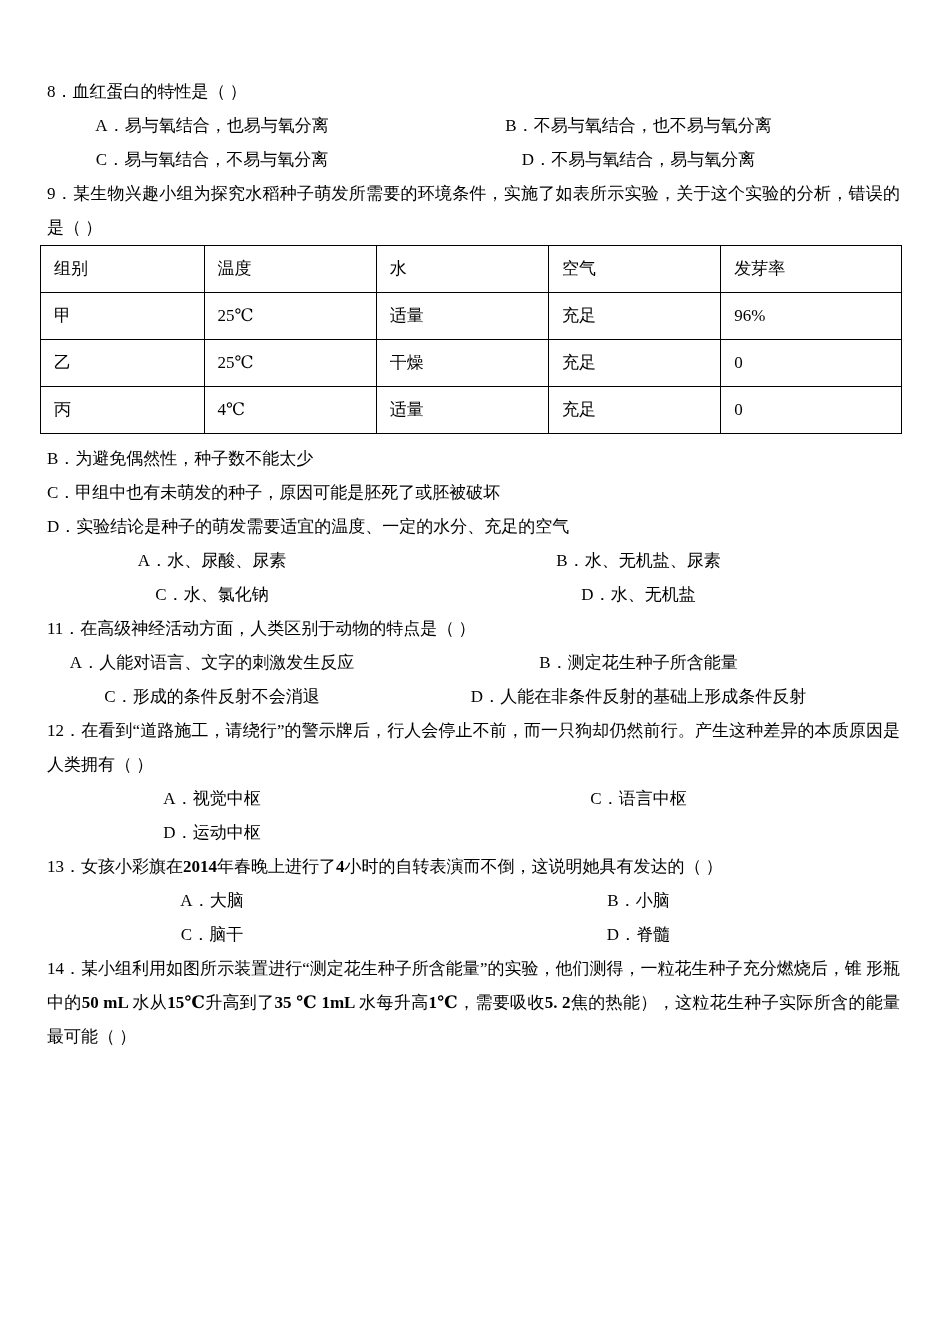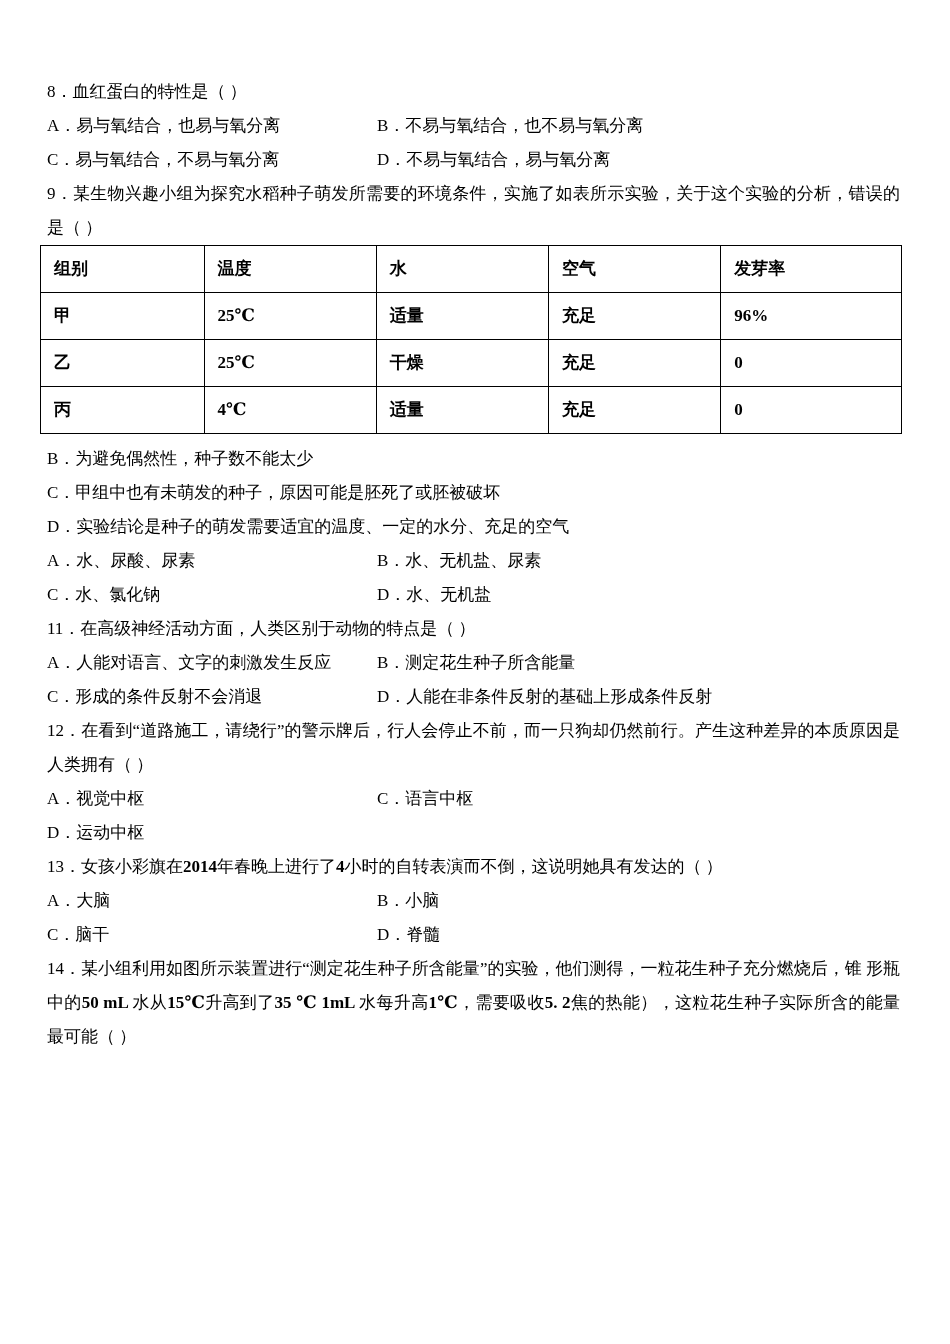--- a/index.html
+++ b/index.html
@@ -11,40 +11,39 @@
     background: #ffffff;
     padding: 75px 50px 0 47px;
     font-family: "Liberation Serif", "DejaVu Serif", serif;
     font-size: 17px;
     line-height: 34px;
     color: #000000;
     overflow: hidden;
   }
   .stem { margin: 0; text-align: justify; }
   .opts { display: grid; }
-  .opts.two-col { grid-template-columns: 330px 1fr; }
+  .opts.two-col { grid-template-columns: 330px 1fr; text-align: center; }
   .opts.one-col { grid-template-columns: 1fr; }
   .opt { white-space: nowrap; overflow: hidden; }
   .b { font-weight: bold; }
   table.tbl {
     border-collapse: collapse;
     table-layout: fixed;
     width: calc(100% + 9px);
     margin: 0 0 8px -7px;
   }
   table.tbl td {
     border: 1px solid #000000;
     height: 47px;
     padding: 0 6px 0 13px;
     vertical-align: middle;
     font-size: 17px;
     line-height: 22px;
-    font-weight: bold;
   }
-  table.tbl td.num { font-weight: bold; margin-left: 44px; }
+  table.tbl td.num { font-weight: normal; margin-left: 44px; }
 </style>
 </head>
 <body>
 
 <div class="page">
 
   <section>
     <p class="stem">8．血红蛋白的特性是（    ）</p>
     <div class="opts two-col">
       <div class="opt">A．易与氧结合，也易与氧分离</div>

